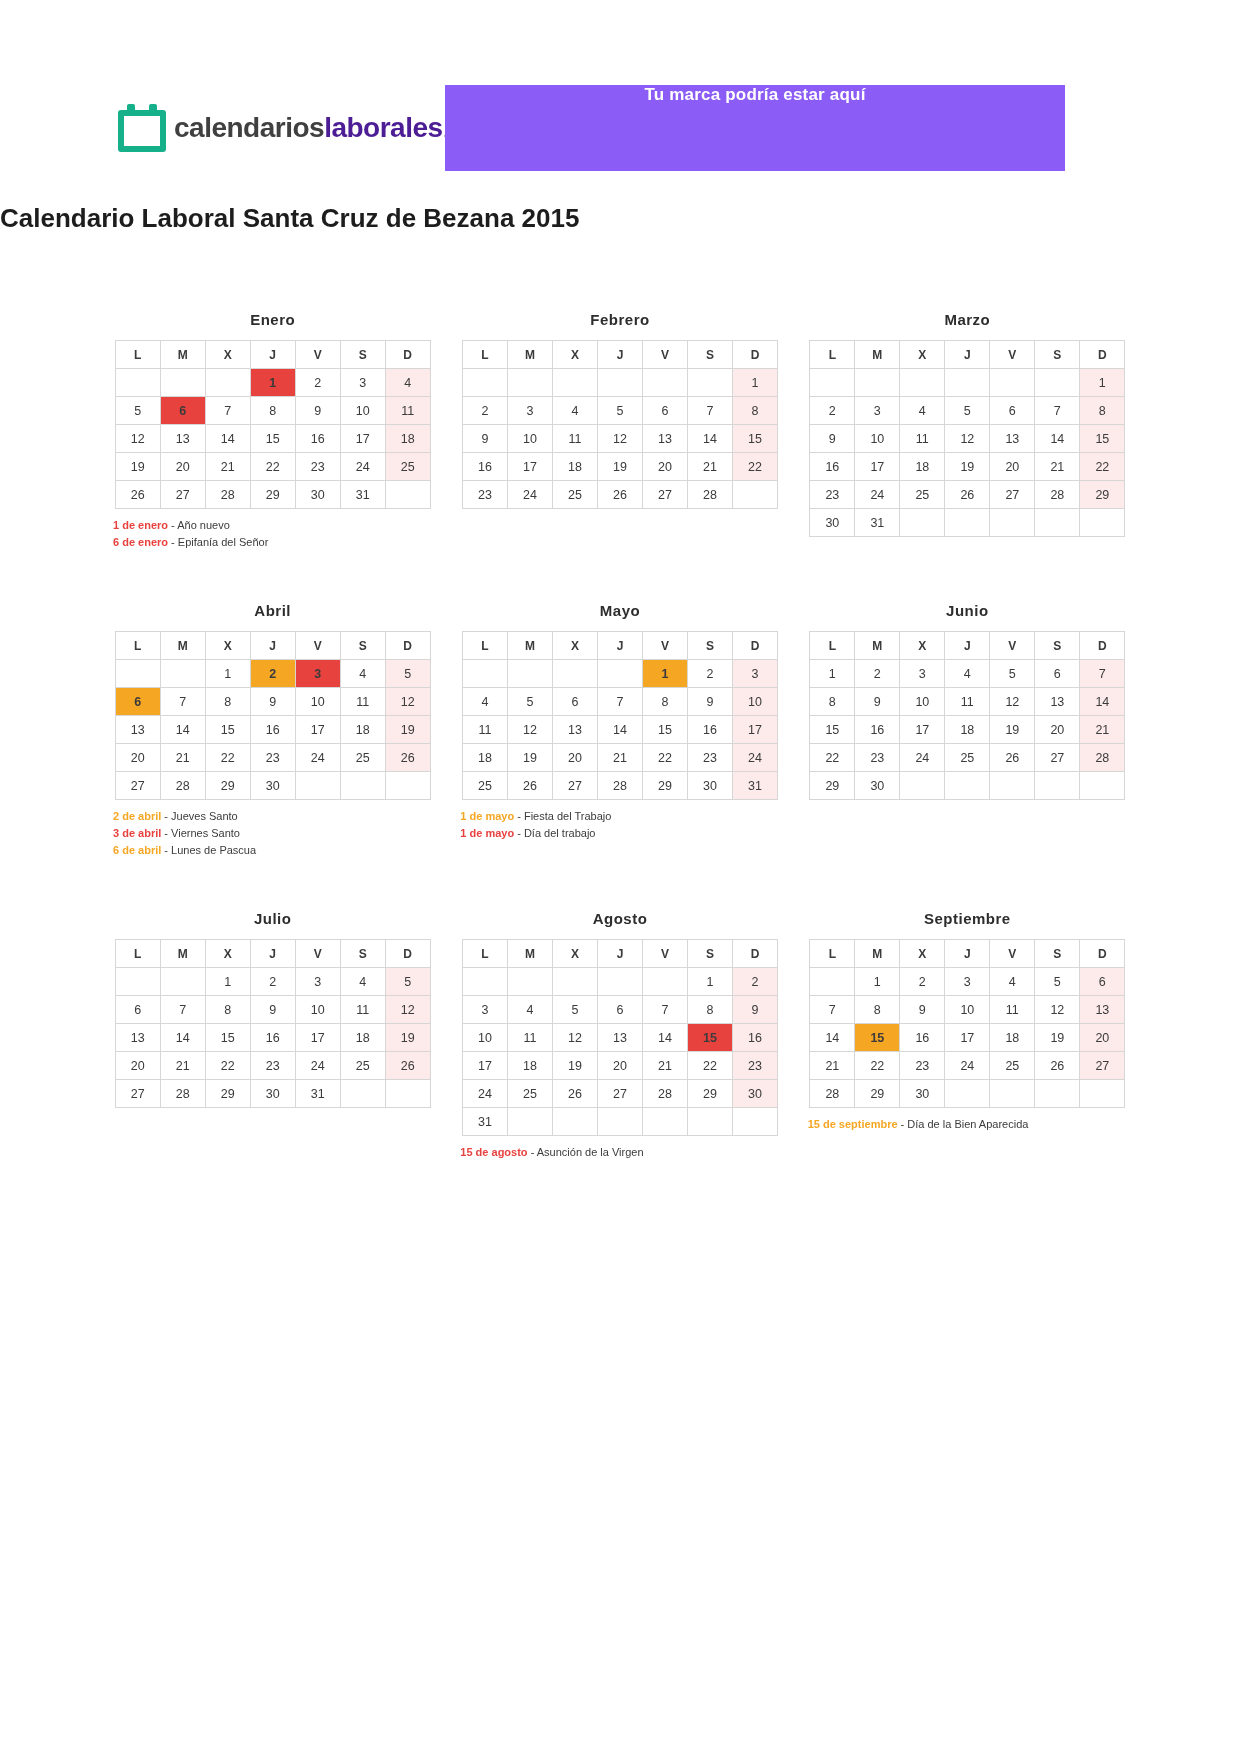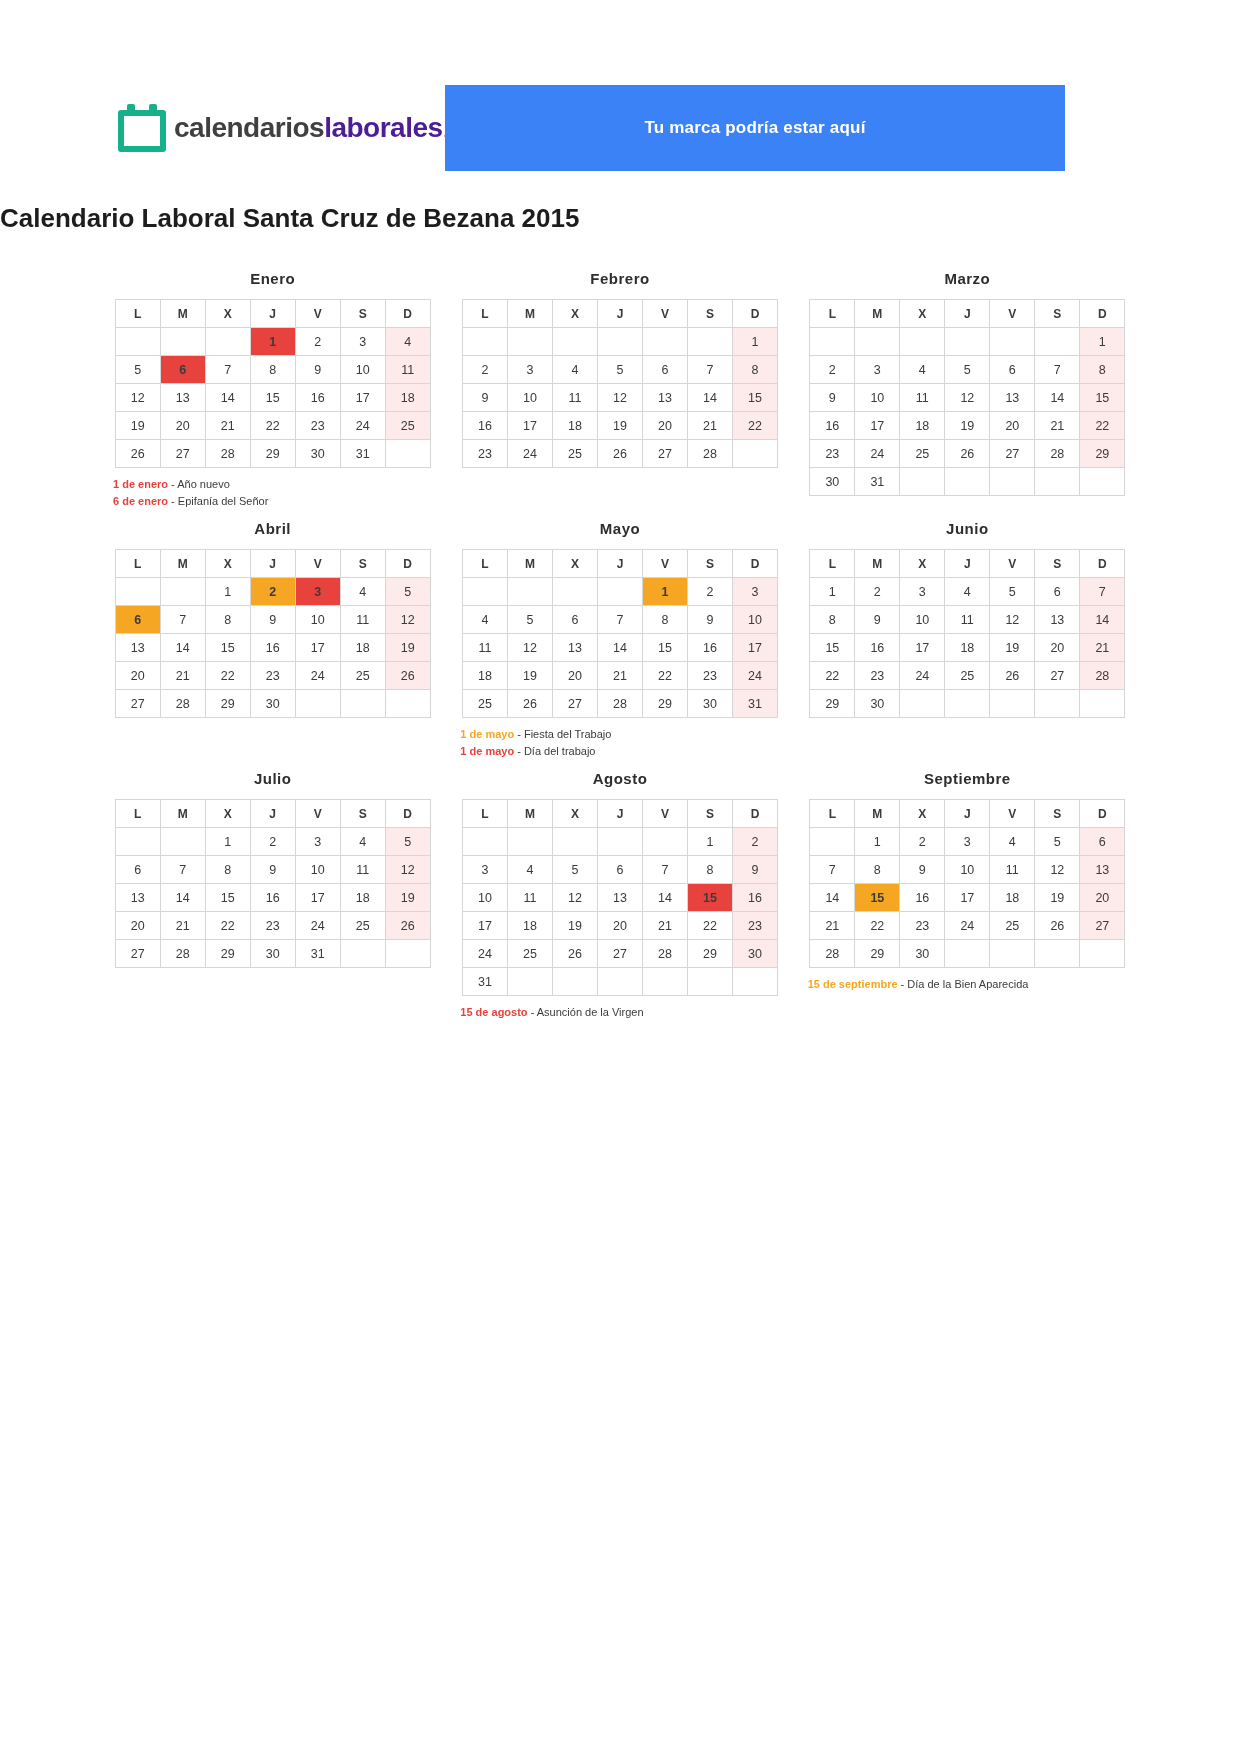--- a/index.html
+++ b/index.html
@@ -64,28 +64,27 @@
   .logo-text {
     font-size: 28px;
     letter-spacing: -0.5px;
     white-space: nowrap;
   }
   .logo-text .t1 { color: #404040; font-weight: bold; }
   .logo-text .t2 { color: #4c1d95; font-weight: bold; }
   .logo-text .t3 { color: #9b9b9b; font-size: 20px; }
 
   .banner {
-    background: #3b82f6;
+    background: #8b5cf6;
     width: 620px;
     height: 86px;
     margin-left: 45px;
     color: #ffffff;
     text-align: center;
     display: flex;
-    flex-direction: column;
     justify-content: center;
     gap: 6px;
   }
   .banner .l1 { font-size: 17px; font-weight: bold; letter-spacing: .2px;}
   .banner .l2 { font-size: 16px; }
 
   .page-title {
     font-size: 26px;
     font-weight: bold;
     color: #1d1d1d;
@@ -96,20 +95,21 @@
   .months {
     margin-top: 36px;
     padding: 0 110px;
     display: grid;
     grid-template-columns: repeat(3, 1fr);
     column-gap: 22px;
     row-gap: 0px;
   }
   .month {
     padding-bottom: 10px;
+    margin-top: 41px;
   }
   .month-name {
     text-align: center;
     font-size: 15px;
     font-weight: bold;
     letter-spacing: .5px;
     color: #2d2d2d;
     margin-bottom: 12px;
   }
   table.cal {
@@ -427,20 +427,25 @@
               <td class="">27</td>
               <td class="">28</td>
               <td class="">29</td>
               <td class="">30</td>
               <td class="empty">&nbsp;</td>
               <td class="empty">&nbsp;</td>
               <td class="empty">&nbsp;</td>
             </tr>
           </tbody>
         </table>
+        <div class="notes">
+          <div class="n"><span class="d-orange">2 de abril</span><span class="desc"> - </span><span class="desc">Jueves Santo</span></div>
+          <div class="n"><span class="d-red">3 de abril</span><span class="desc"> - </span><span class="desc">Viernes Santo</span></div>
+          <div class="n"><span class="d-orange">6 de abril</span><span class="desc"> - </span><span class="desc">Lunes de Pascua</span></div>
+        </div>
       </div>
       <div class="month">
         <div class="month-name">Mayo</div>
         <table class="cal">
           <thead>
             <tr>
               <th>L</th>
               <th>M</th>
               <th>X</th>
               <th>J</th>

